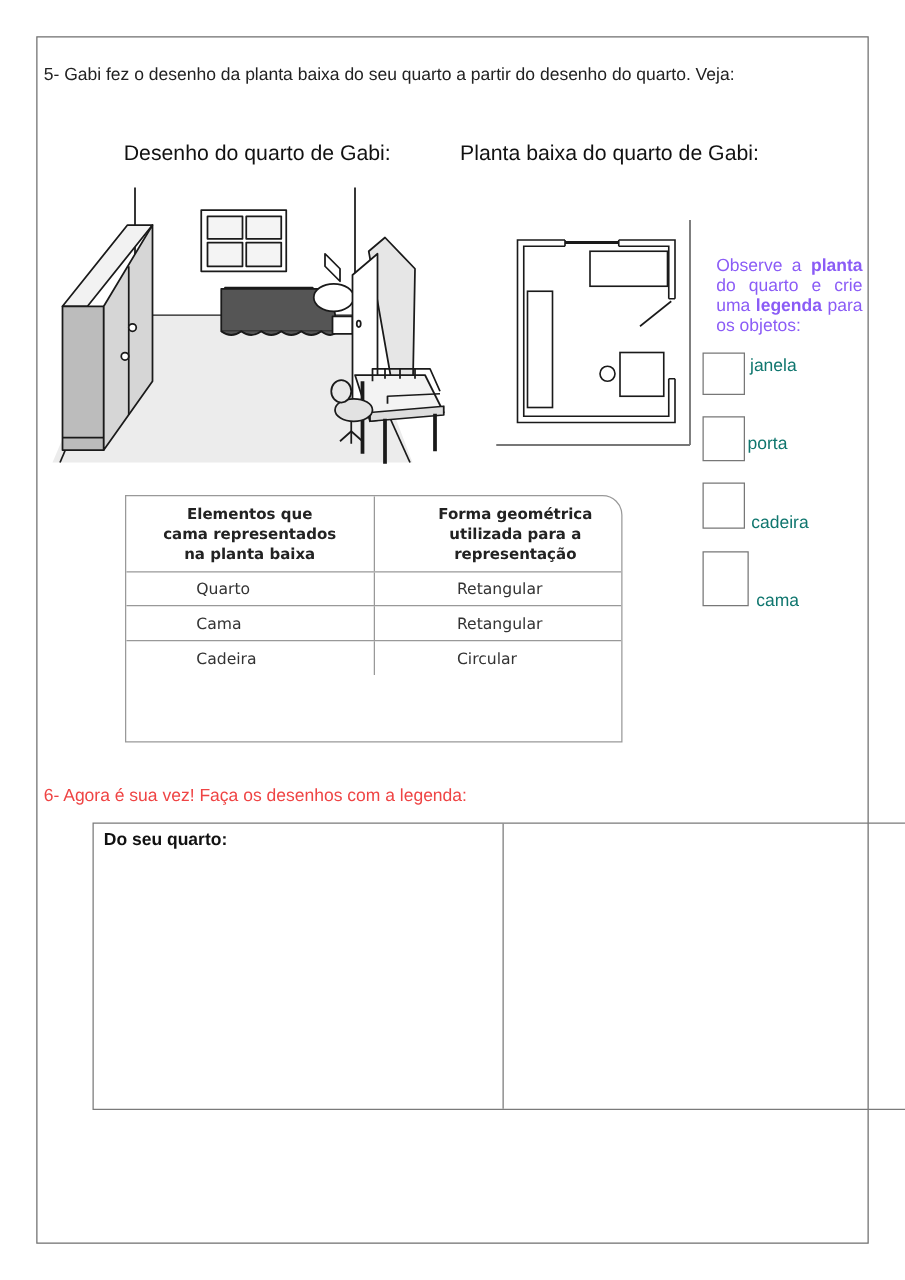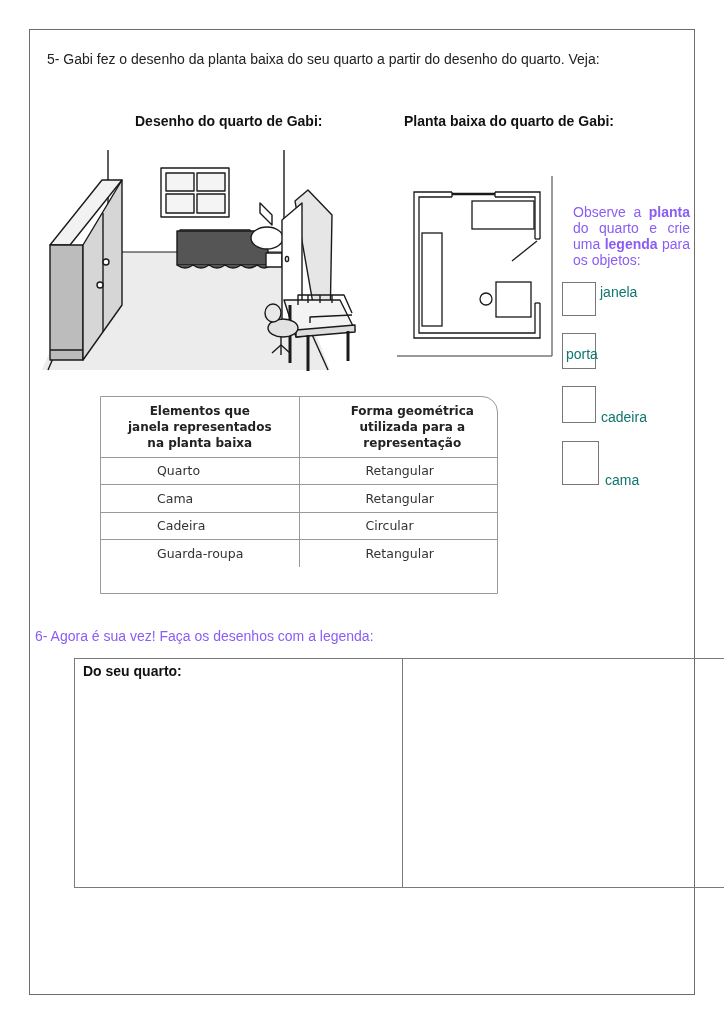--- a/index.html
+++ b/index.html
@@ -1,43 +1,43 @@
 <!DOCTYPE html>
 <html><head>
 <meta charset="utf-8">
 <style>
   * { box-sizing: border-box; margin: 0; padding: 0; }
   html, body { width: 724px; height: 1024px; background: #ffffff; }
   body { position: relative; font-family: "Liberation Sans", sans-serif; color: #1a1a1a; overflow: hidden; }
 
   .page-frame { position: absolute; left: 29px; top: 29px; width: 666px; height: 966px; border: 1.5px solid #6e6e6e; }
 
-  .q5-prompt { position: absolute; left: 35px; top: 51px; font-size: 14px; color: #222; margin-left: 12px; }
-  .subtitle { position: absolute; font-weight: bold; font-size: 14px; color: #111; margin-left: 36px; }
+  .q5-prompt { position: absolute; left: 35px; top: 51px; font-size: 14px; color: #222; }
+  .subtitle { position: absolute; font-weight: normal; font-size: 17px; color: #111; }
   .subtitle.left { left: 99px; top: 113px; }
   .subtitle.right { left: 368px; top: 113px; }
 
   .room-drawing { position: absolute; left: 40px; top: 145px; width: 320px; height: 235px; }
   .floor-plan { position: absolute; left: 392px; top: 176px; width: 165px; height: 185px; }
 
   .legend-intro { position: absolute; left: 573px; top: 204px; width: 117px; font-size: 14px; line-height: 16px; text-align: justify; color: #8b5cf6; }
   .legend-intro b { font-weight: bold; }
 
   .legend-box { position: absolute; width: 34px; height: 34px; border: 1.5px solid #777; background: #fff; }
   .legend-label { position: absolute; font-size: 14px; color: #0f766e; }
   .shapes-table-wrap { position: absolute; left: 100px; top: 396px; width: 398px; height: 198px; border: 1.5px solid #999; border-top-right-radius: 16px; overflow: hidden; }
   .shapes-table-wrap table { width: 100%; border-collapse: collapse; font-family: "DejaVu Sans", sans-serif; font-size: 12.5px; color: #333; }
   .shapes-table-wrap th { font-weight: bold; font-size: 12px; line-height: 16px; height: 60px; text-align: center; border-bottom: 1.5px solid #999; color: #222; }
   .shapes-table-wrap th + th, .shapes-table-wrap td + td { border-left: 1.5px solid #999; padding-left: 28px; }
   .shapes-table-wrap td { height: 27.5px; border-bottom: 1.5px solid #999; }
   .shapes-table-wrap tr:last-child td { border-bottom: none; }
   .shapes-table-wrap td.col-el { padding-left: 56px; width: 198px; margin-top: 33px; }
   .shapes-table-wrap td.col-shape { padding-left: 66px; }
 
-  .q6-prompt { position: absolute; left: 35px; top: 628px; font-size: 14px; color: #8b5cf6; }
+  .q6-prompt { position: absolute; left: 35px; top: 628px; font-size: 14px; color: #ef4444; }
 
   .answer-grid { position: absolute; left: 34px; top: 658px; width: 656px; height: 230px; border: 1.5px solid #7a7a7a; display: flex; margin-left: 40px; }
   .answer-cell { position: relative; height: 100%; }
   .answer-cell.left { width: 328px; border-right: 1.5px solid #7a7a7a; }
   .answer-cell.right { flex: 1; }
   .answer-cell .cell-title { position: absolute; left: 8px; top: 4px; font-weight: bold; font-size: 14px; color: #111; }
   .answer-cell.right .cell-title { left: 6px; }
 </style>
 </head>
 <body>
@@ -133,35 +133,35 @@
 </svg>
 
 <div class="legend-intro">
   <span>Observe a </span><b>planta</b><span> do quarto e crie uma </span><b>legenda</b><span> para os objetos:</span>
 </div>
 
 <div class="legend-box" style="left:562px; top:282px;"></div>
 <div class="legend-label" style="left:600px; top:284px;">janela</div>
 
 <div class="legend-box" style="left:562px; top:333px; height:36px;"></div>
-<div class="legend-label" style="left:566px; top:346px;">porta</div>
+<div class="legend-label" style="left:598px; top:346px;">porta</div>
 
 <div class="legend-box" style="left:562px; top:386px; height:37px;"></div>
 <div class="legend-label" style="left:601px; top:409px;">cadeira</div>
 
 <div class="legend-box" style="left:562px; top:441px; width:37px; height:44px;"></div>
 <div class="legend-label" style="left:605px; top:472px;">cama</div>
 
 <div class="shapes-table-wrap">
   <table>
     <thead>
       <tr>
         <th>
           <div>Elementos que</div>
-          <div>janela representados</div>
+          <div>cama representados</div>
           <div>na planta baixa</div>
         </th>
         <th>
           <div>Forma geométrica</div>
           <div>utilizada para a</div>
           <div>representação</div>
         </th>
       </tr>
     </thead>
     <tbody>
@@ -170,24 +170,20 @@
         <td class="col-shape">Retangular</td>
       </tr>
       <tr>
         <td class="col-el">Cama</td>
         <td class="col-shape">Retangular</td>
       </tr>
       <tr>
         <td class="col-el">Cadeira</td>
         <td class="col-shape">Circular</td>
       </tr>
-      <tr>
-        <td class="col-el">Guarda-roupa</td>
-        <td class="col-shape">Retangular</td>
-      </tr>
     </tbody>
   </table>
 </div>
 
 <div class="q6-prompt">6- Agora é sua vez! Faça os desenhos com a legenda:</div>
 
 <div class="answer-grid">
   <div class="answer-cell left">
     <div class="cell-title">Do seu quarto:</div>
   </div>

